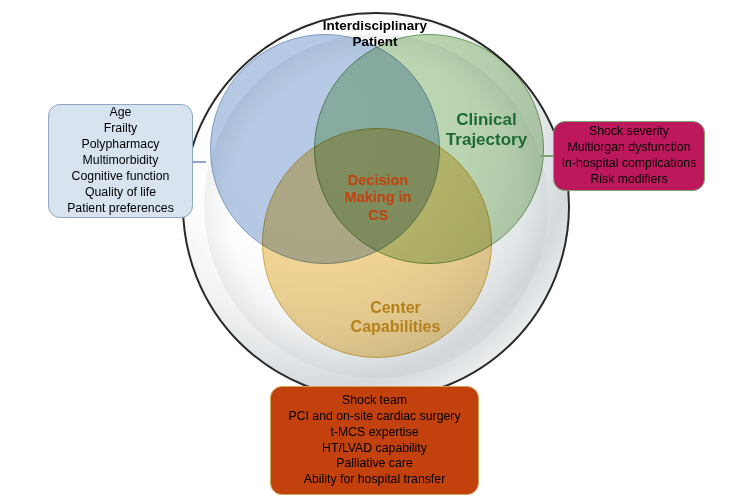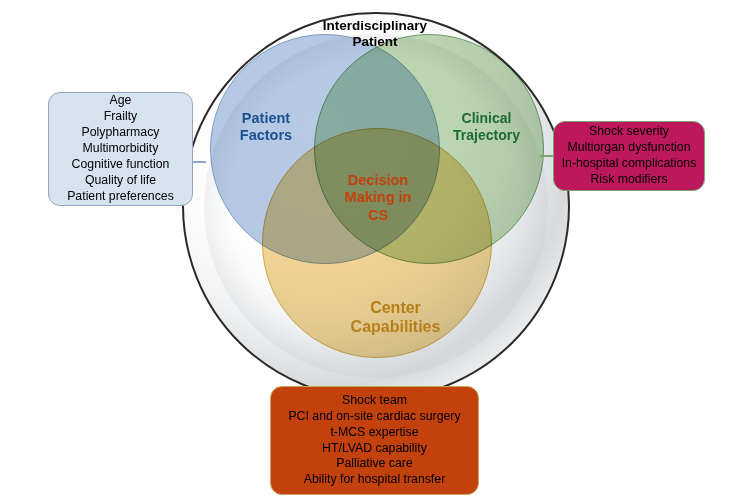--- a/index.html
+++ b/index.html
@@ -117,21 +117,21 @@
     left: 206px;
     top: 110px;
     width: 120px;
     font-size: 14.5px;
     color: #1d4f91;
   }
   .label-clinical {
     left: 424px;
     top: 110px;
     width: 125px;
-    font-size: 14px;
+    font-size: 17px;
     color: #1d6b33;
   }
   .label-center {
     left: 328px;
     top: 298px;
     width: 135px;
     font-size: 16px;
     color: #b5801b;
   }
   .label-decision {
@@ -152,21 +152,21 @@
     justify-content: center;
     text-align: center;
     font-size: 12.3px;
     color: #000000;
     line-height: 1.30;
     white-space: pre-line;
     padding: 5px 7px;
   }
   .callout-left {
     left: 48px;
-    top: 92px;
+    top: 104px;
     width: 145px;
     height: 114px;
     background: #d8e3f0;
     border: 1.3px solid #8fa6c4;
   }
   .callout-right {
     left: 553px;
     top: 121px;
     width: 152px;
     height: 70px;
@@ -200,22 +200,20 @@
 
   <div class="diagram-title">Interdisciplinary
 Patient</div>
 
   <div class="venn-wrap">
     <div class="venn-circle c-blue"></div>
     <div class="venn-circle c-green"></div>
     <div class="venn-circle c-gold"></div>
   </div>
 
-  <div class="circle-label label-patient">Patient
-Factors</div>
   <div class="circle-label label-clinical">Clinical
 Trajectory</div>
   <div class="circle-label label-center">Center
 Capabilities</div>
   <div class="circle-label label-decision">Decision
 Making in
 CS</div>
 
   <div class="connector" style="left:192px; top:161px; width:14px; height:1.5px;"></div>
   <div class="connector" style="left:540px; top:155px; width:14px; height:1.5px; background:#7aa870;"></div>

